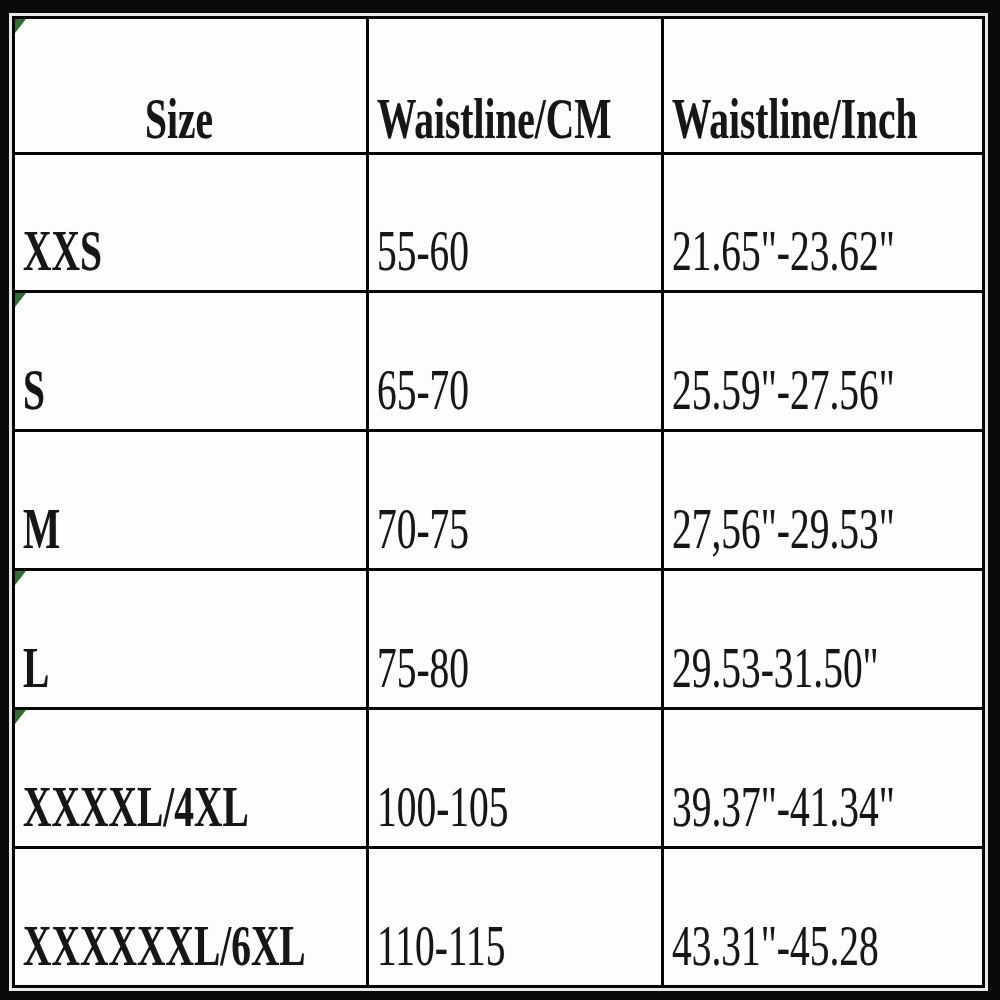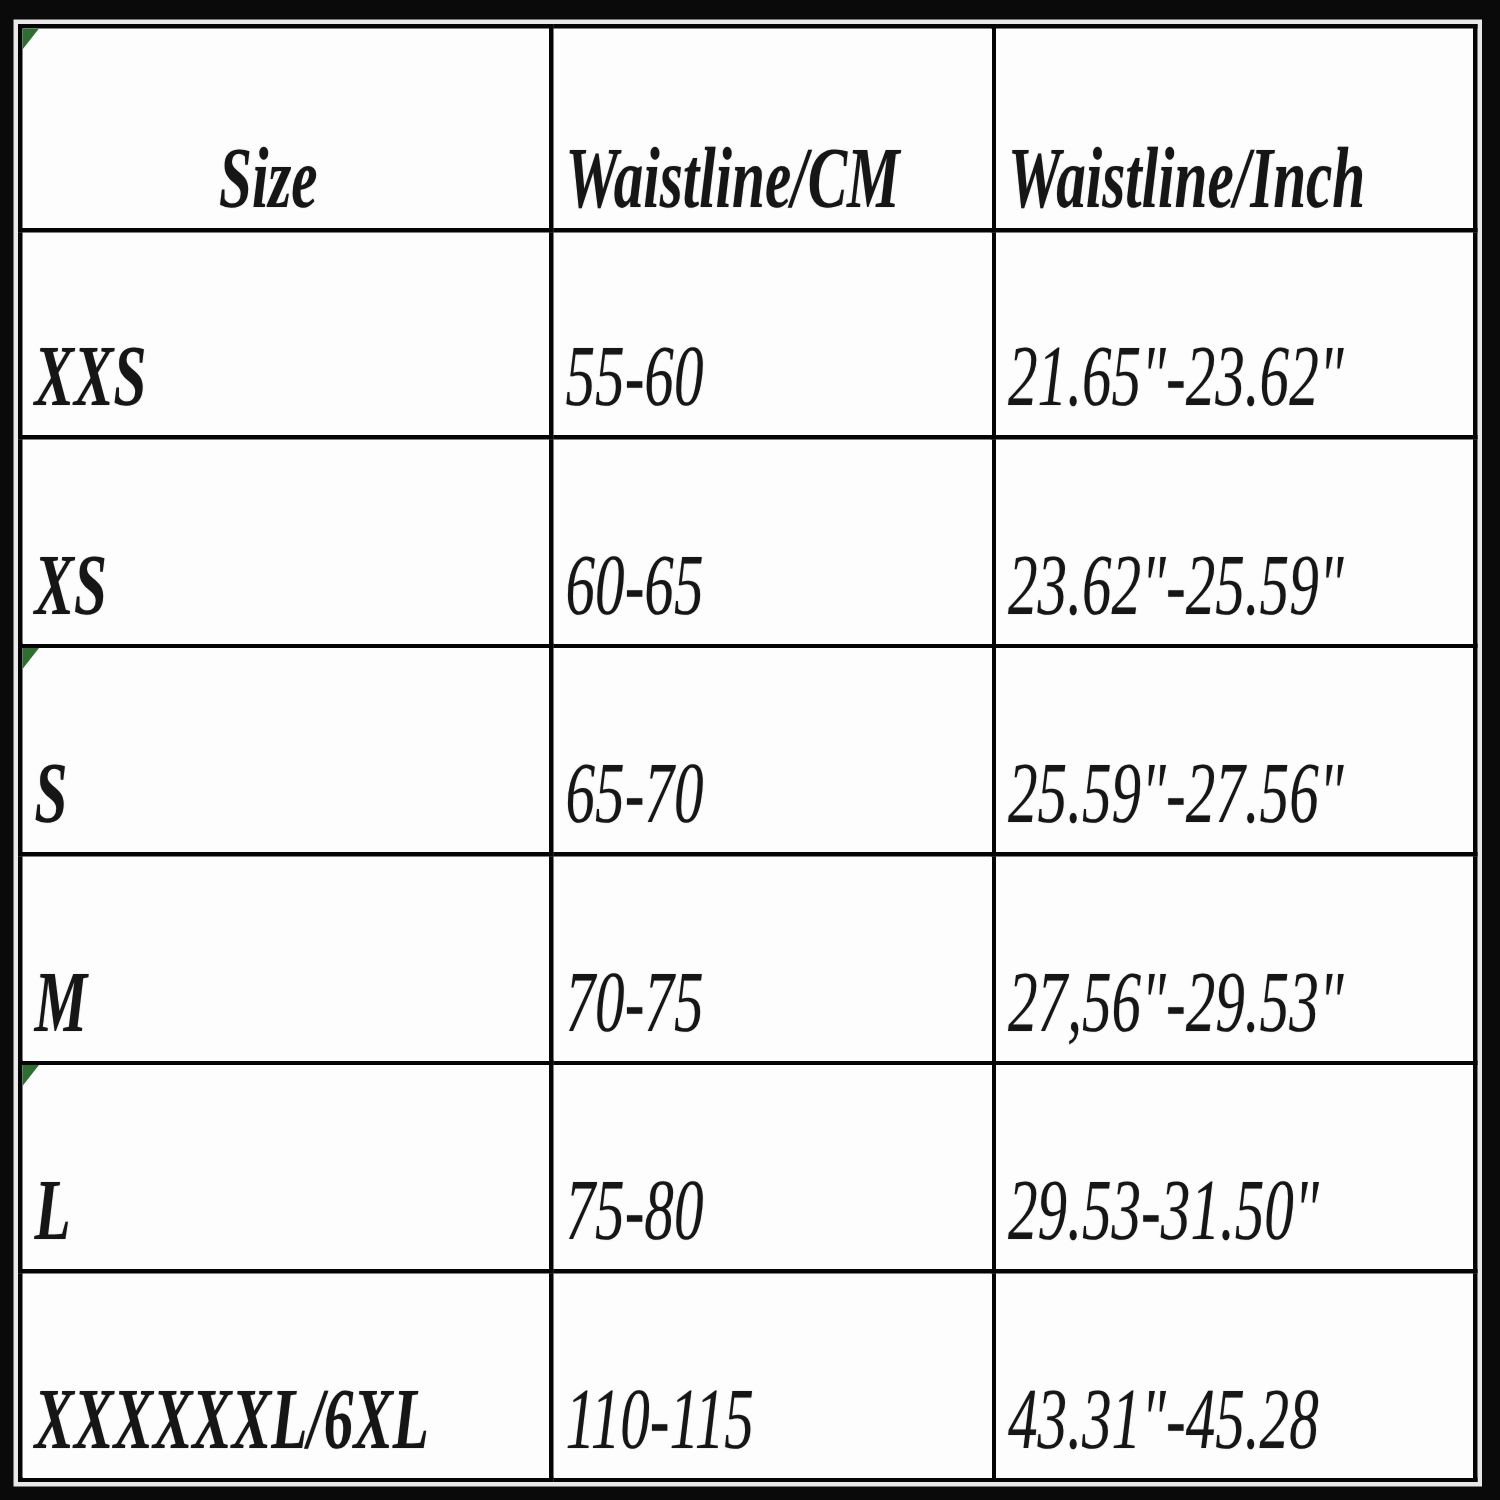--- a/index.html
+++ b/index.html
@@ -25,21 +25,20 @@
   col.c1{width:36.5%;}
   col.c2{width:30.4%;}
   col.c3{width:33.1%;}
   th,td{
     border:3px solid #050505;
     background:#fdfdfd;
     position:relative;
     vertical-align:bottom;
     padding:0 0 10px 8px;
     overflow:hidden;
-    font-style:italic;
   }
   tr.header-row th{height:74px;padding-bottom:4px;}
   tr.data-row td{height:70px;}
   .t{
     display:inline-block;
     transform:scaleX(0.68);
     transform-origin:left bottom;
     font-size:58px;
     line-height:1;
     color:#161616;
@@ -81,28 +80,20 @@
 
       <tr class="data-row">
         <td>
           
           <span class="t b">XXS</span>
         </td>
         <td><span class="t">55-60</span></td>
         <td><span class="t">21.65"-23.62"</span></td>
       </tr>
 
-      <tr class="data-row">
-        <td>
-          
-          <span class="t b">XS</span>
-        </td>
-        <td><span class="t">60-65</span></td>
-        <td><span class="t">23.62"-25.59"</span></td>
-      </tr>
 
       <tr class="data-row">
         <td>
           <span class="corner-marker"></span>
           <span class="t b">S</span>
         </td>
         <td><span class="t">65-70</span></td>
         <td><span class="t">25.59"-27.56"</span></td>
       </tr>
 
@@ -120,20 +111,28 @@
           <span class="corner-marker"></span>
           <span class="t b">L</span>
         </td>
         <td><span class="t">75-80</span></td>
         <td><span class="t">29.53-31.50"</span></td>
       </tr>
 
 
 
 
+      <tr class="data-row">
+        <td>
+          <span class="corner-marker"></span>
+          <span class="t b">XXXXL/4XL</span>
+        </td>
+        <td><span class="t">100-105</span></td>
+        <td><span class="t">39.37"-41.34"</span></td>
+      </tr>
 
 
       <tr class="data-row">
         <td>
           
           <span class="t b">XXXXXXL/6XL</span>
         </td>
         <td><span class="t">110-115</span></td>
         <td><span class="t">43.31"-45.28</span></td>
       </tr>

